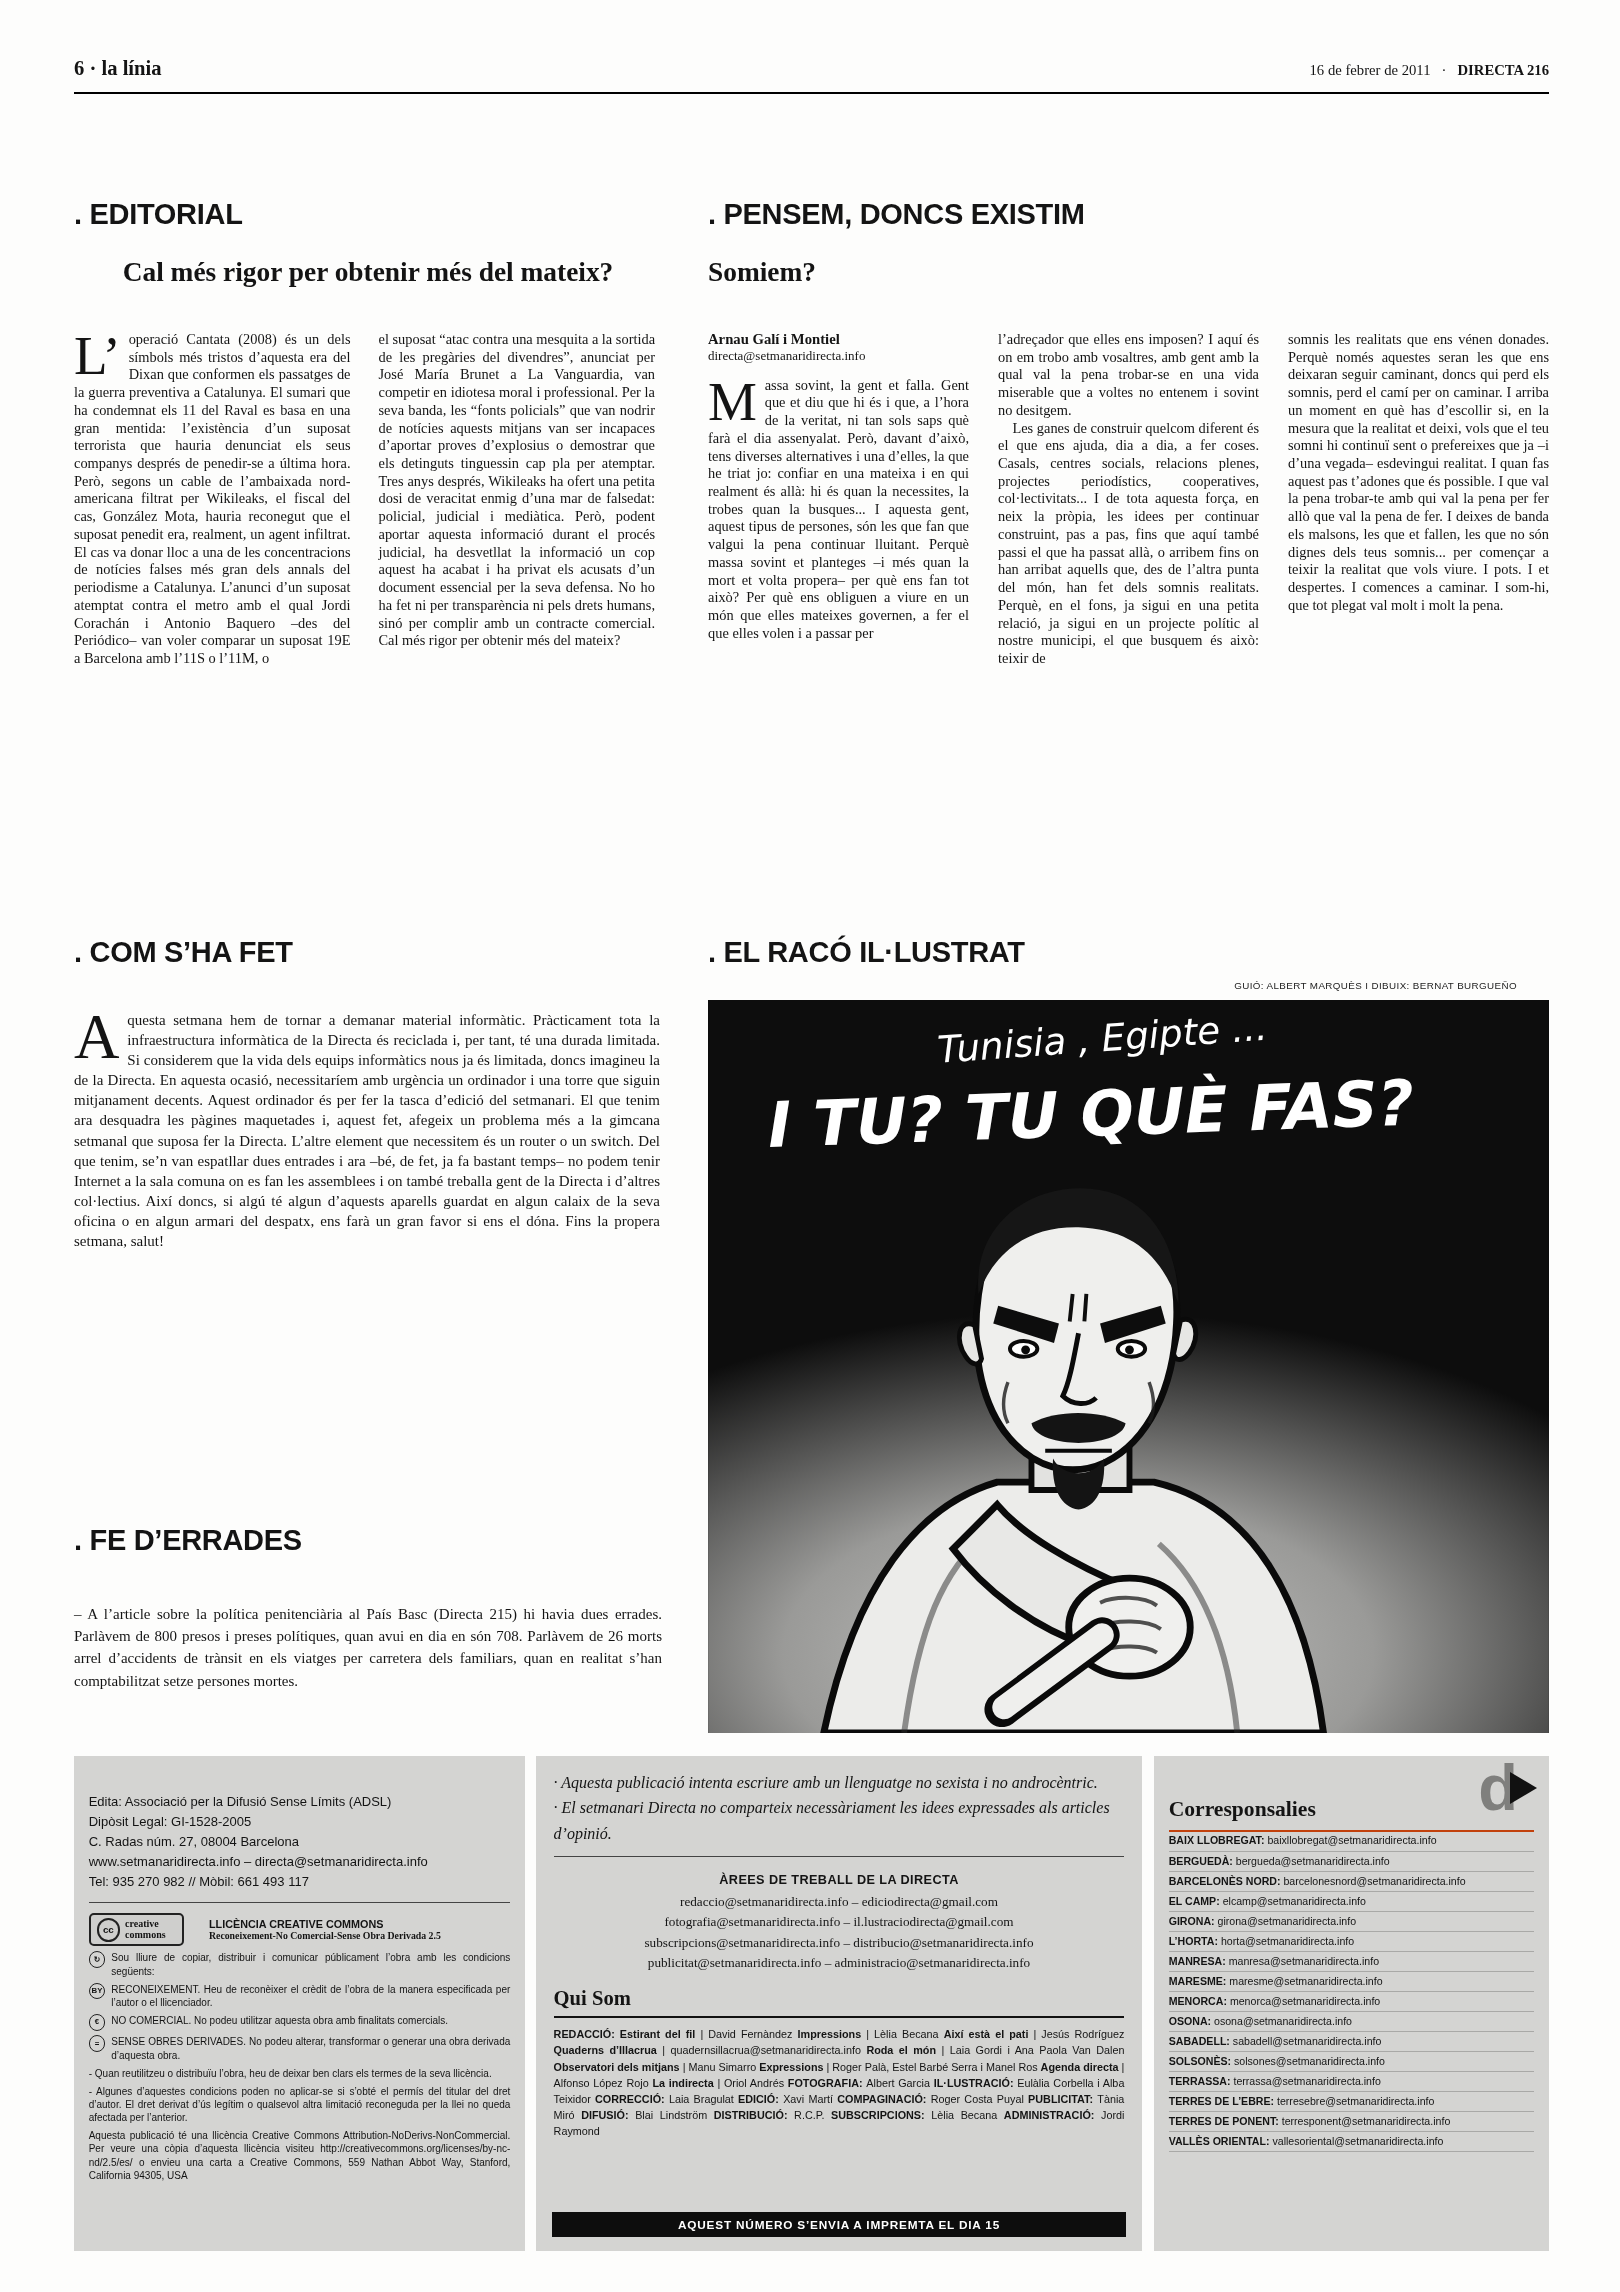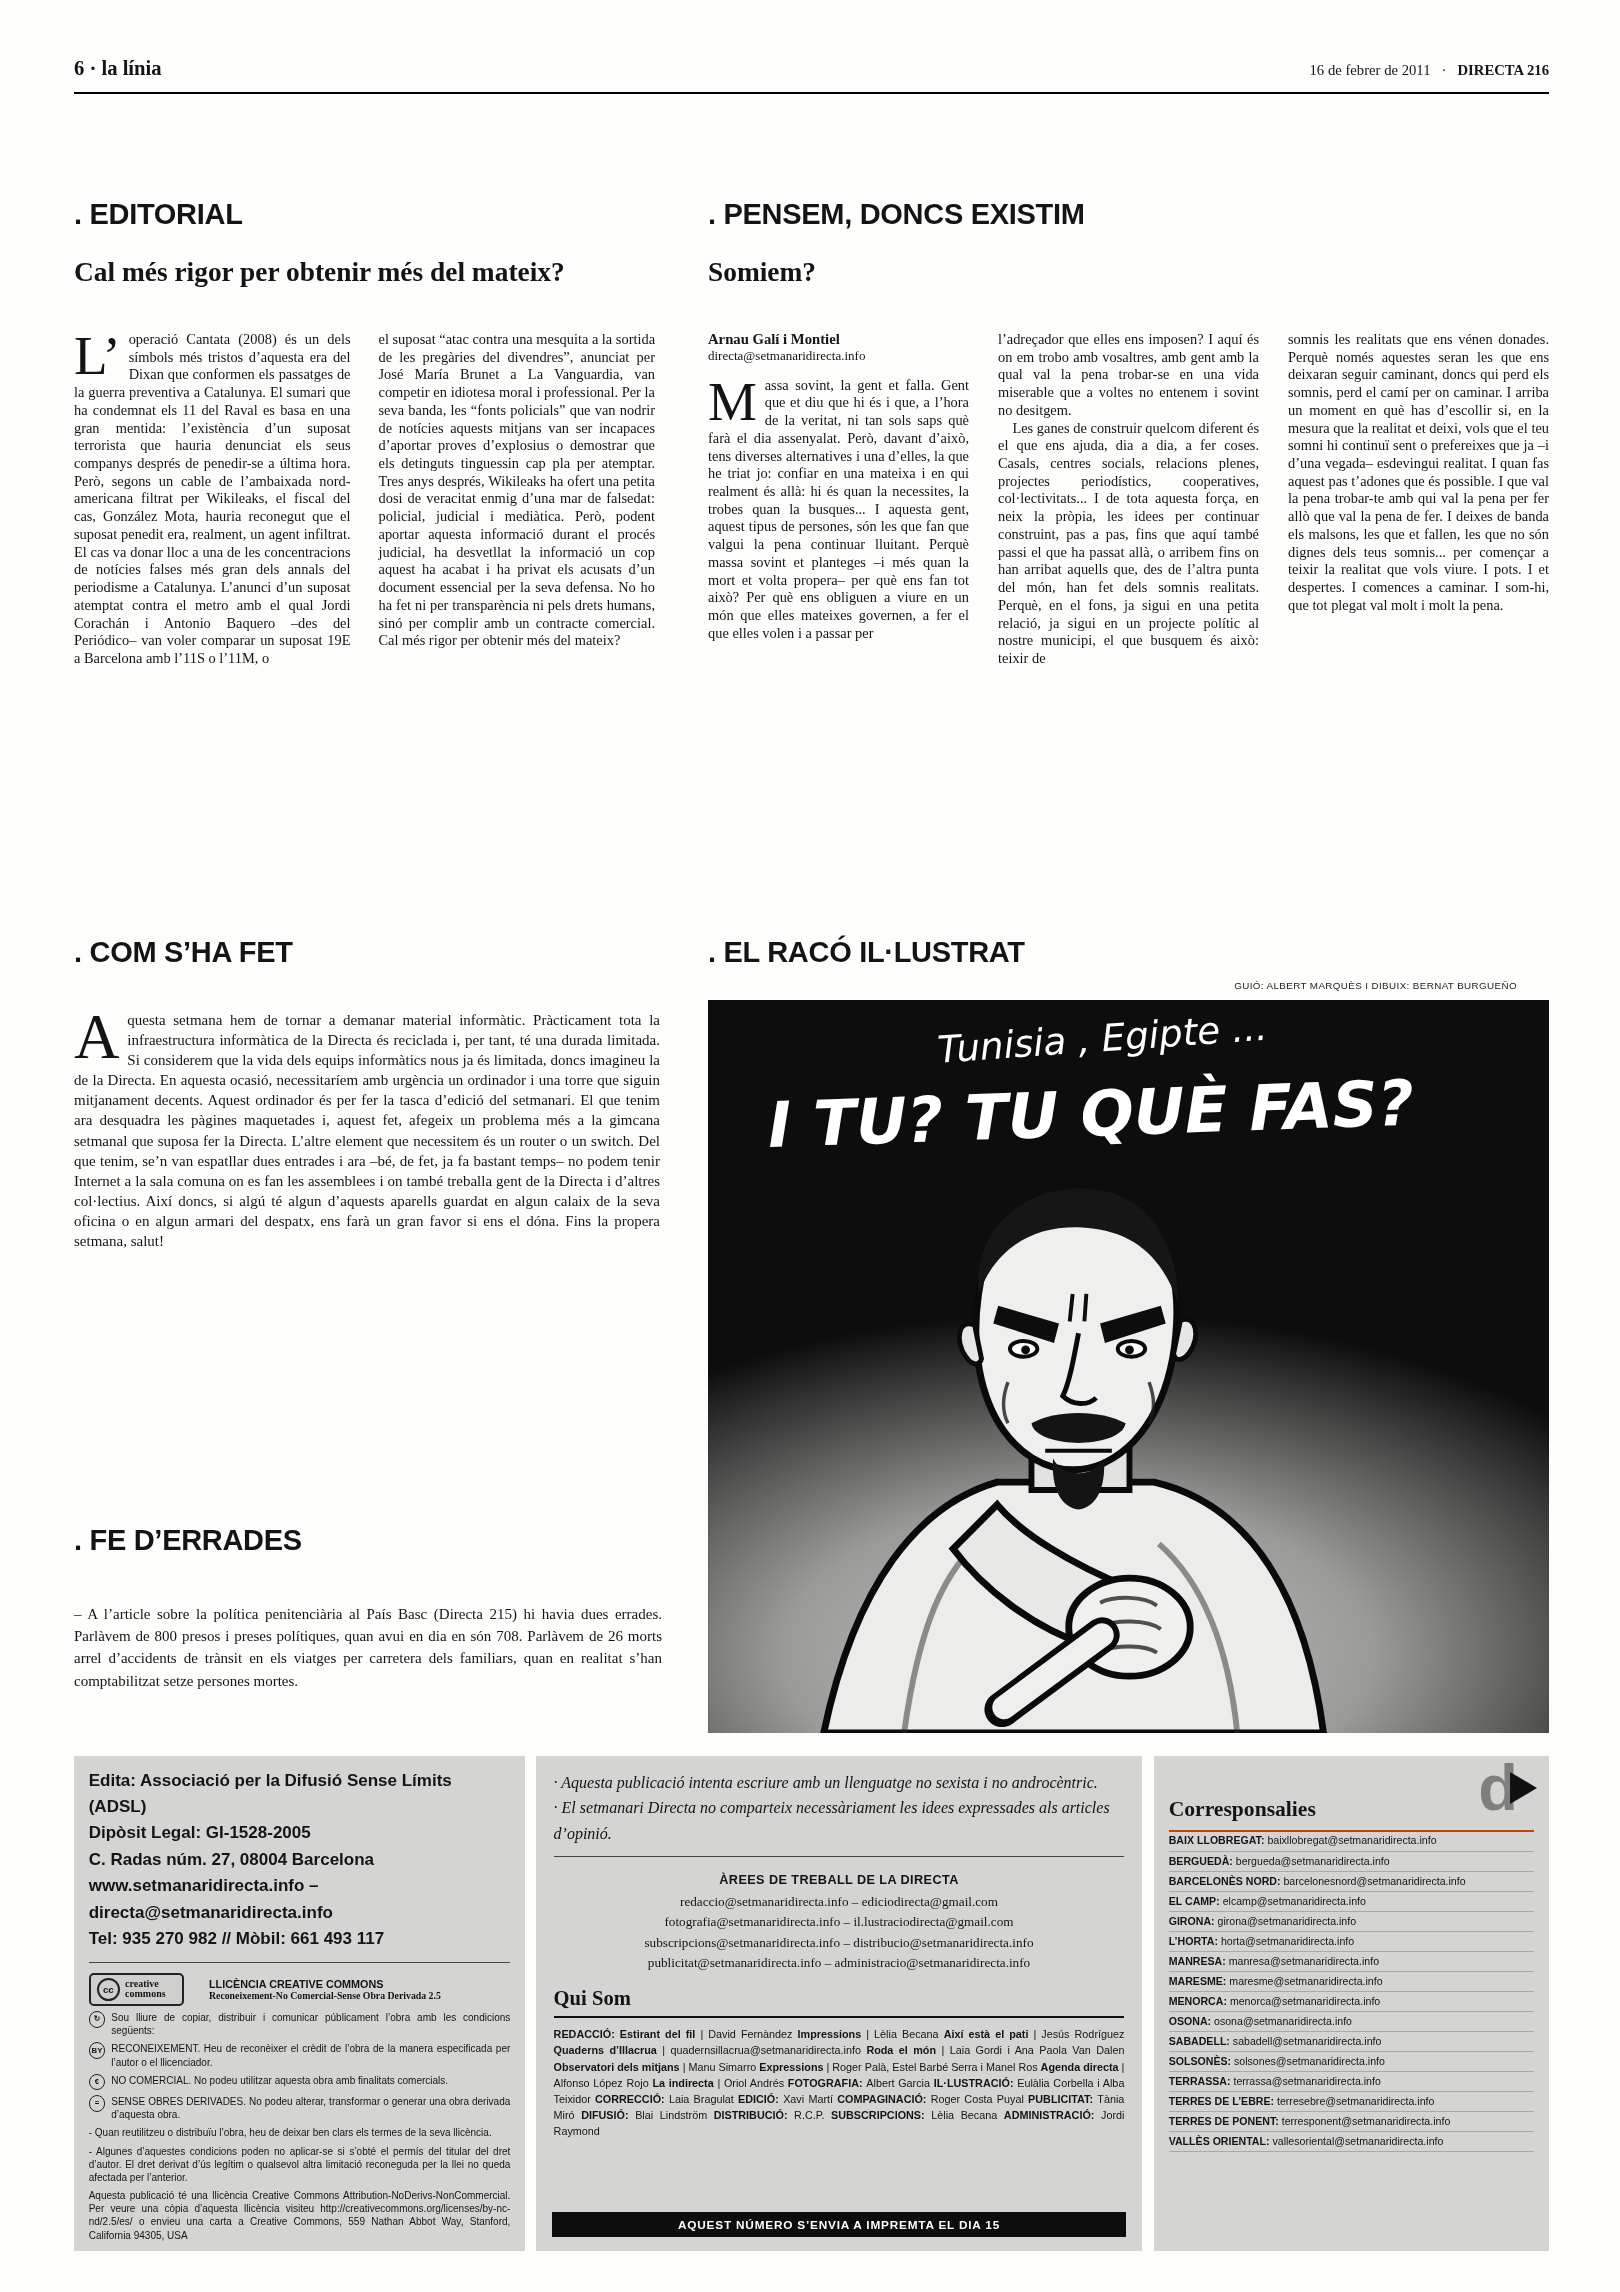--- a/index.html
+++ b/index.html
@@ -33,21 +33,21 @@
 
   
   .raco-credit{font-family:"Liberation Sans",sans-serif;font-size:9.8px;letter-spacing:0.4px;color:#222;text-align:right;}
   .ill-box{background:#0d0d0d;}
   .ill-svg{display:block;width:100%;height:100%;}
 
   
   .fbox{position:absolute;top:1756px;height:495px;background:#d4d4d2;}
   .fbox-inner{padding:11.8px 14.7px;position:relative;height:100%;box-sizing:border-box;}
 
-  .edita{font-family:"Liberation Sans",sans-serif;font-weight:bold;font-size:17px;line-height:1.55;}
+  .edita{font-family:"Liberation Sans",sans-serif;font-weight:normal;font-size:13px;line-height:1.55;margin-top:24px;}
   .rule1{border-top:1px solid #444;margin:9.8px 0;}
 
   .cc-head{display:flex;gap:25px;align-items:center;margin-bottom:3.9px;}
   .cc-logo{flex:0 0 auto;display:flex;align-items:center;gap:4.9px;border:2px solid #222;border-radius:4.9px;padding:2.9px 5.9px;background:#cfcfcd;}
   .cc-circle{width:19.6px;height:19.6px;border:2px solid #222;border-radius:50%;display:flex;align-items:center;justify-content:center;font-family:"Liberation Sans",sans-serif;font-weight:bold;font-size:9.8px;}
   .cc-label{font-family:Liberation Serif, serif;font-weight:bold;font-size:10px;line-height:1.05;width:51px;}
   .cc-t1{font-family:"Liberation Sans",sans-serif;font-weight:bold;font-size:10.8px;}
   .cc-t2{font-family:Liberation Serif, serif;font-weight:bold;font-size:9.8px;}
   .cc-line{display:flex;gap:5.9px;margin-top:4.9px;font-family:"Liberation Sans",sans-serif;font-size:10px;line-height:1.32;text-align:justify;}
   .cc-ic{flex:0 0 14.7px;width:14.7px;height:14.7px;border:1.5px solid #222;border-radius:50%;font-size:7.8px;display:flex;align-items:center;justify-content:center;font-weight:bold;font-family:"Liberation Sans",sans-serif;}
@@ -78,21 +78,21 @@
     <span class="mh-left">6 · la línia</span>
     <span class="mh-right">
       <span>16 de febrer de 2011</span>
       &nbsp;&nbsp;<span>·</span>&nbsp;&nbsp;
       <span class="issue">DIRECTA 216</span>
     </span>
   </div>
   <div class="abs masthead-rule"></div>
 
   <div class="abs sec-title" style="left:74px;top:198px;">. EDITORIAL</div>
-  <div class="abs headline" style="left:74px;top:257px;width:588px;">Cal més rigor per obtenir més del mateix?</div>
+  <div class="abs headline" style="left:74px;top:257px;width:588px;text-align:center;">Cal més rigor per obtenir més del mateix?</div>
   <div class="abs cols2" style="left:74px;top:331px;width:581px;">
     <div class="bodytext"><span class="dropcap">L’</span><span>operació Cantata (2008) és un dels símbols més tristos d’aquesta era del Dixan que conformen els passatges de la guerra preventiva a Catalunya. El sumari que ha condemnat els 11 del Raval es basa en una gran mentida: l’existència d’un suposat terrorista que hauria denunciat els seus companys després de penedir-se a última hora. Però, segons un cable de l’ambaixada nord-americana filtrat per Wikileaks, el fiscal del cas, González Mota, hauria reconegut que el suposat penedit era, realment, un agent infiltrat. El cas va donar lloc a una de les concentracions de notícies falses més gran dels annals del periodisme a Catalunya. L’anunci d’un suposat atemptat contra el metro amb el qual Jordi Corachán i Antonio Baquero –des del Periódico– van voler comparar un suposat 19E a Barcelona amb l’11S o l’11M, o</span></div>
     <div class="bodytext"><span>el suposat “atac contra una mesquita a la sortida de les pregàries del divendres”, anunciat per José María Brunet a La Vanguardia, van competir en idiotesa moral i professional. Per la seva banda, les “fonts policials” que van nodrir de notícies aquests mitjans van ser incapaces d’aportar proves d’explosius o demostrar que els detinguts tinguessin cap pla per atemptar. Tres anys després, Wikileaks ha ofert una petita dosi de veracitat enmig d’una mar de falsedat: policial, judicial i mediàtica. Però, podent aportar aquesta informació durant el procés judicial, ha desvetllat la informació un cop aquest ha acabat i ha privat els acusats d’un document essencial per la seva defensa. No ho ha fet ni per transparència ni pels drets humans, sinó per complir amb un contracte comercial. Cal més rigor per obtenir més del mateix?</span></div>
   </div>
 
   <div class="abs sec-title" style="left:708px;top:198px;">. PENSEM, DONCS EXISTIM</div>
   <div class="abs headline" style="left:708px;top:257px;">Somiem?</div>
 
   <div class="abs" style="left:708px;top:331px;width:261px;">
     <div class="byline">

